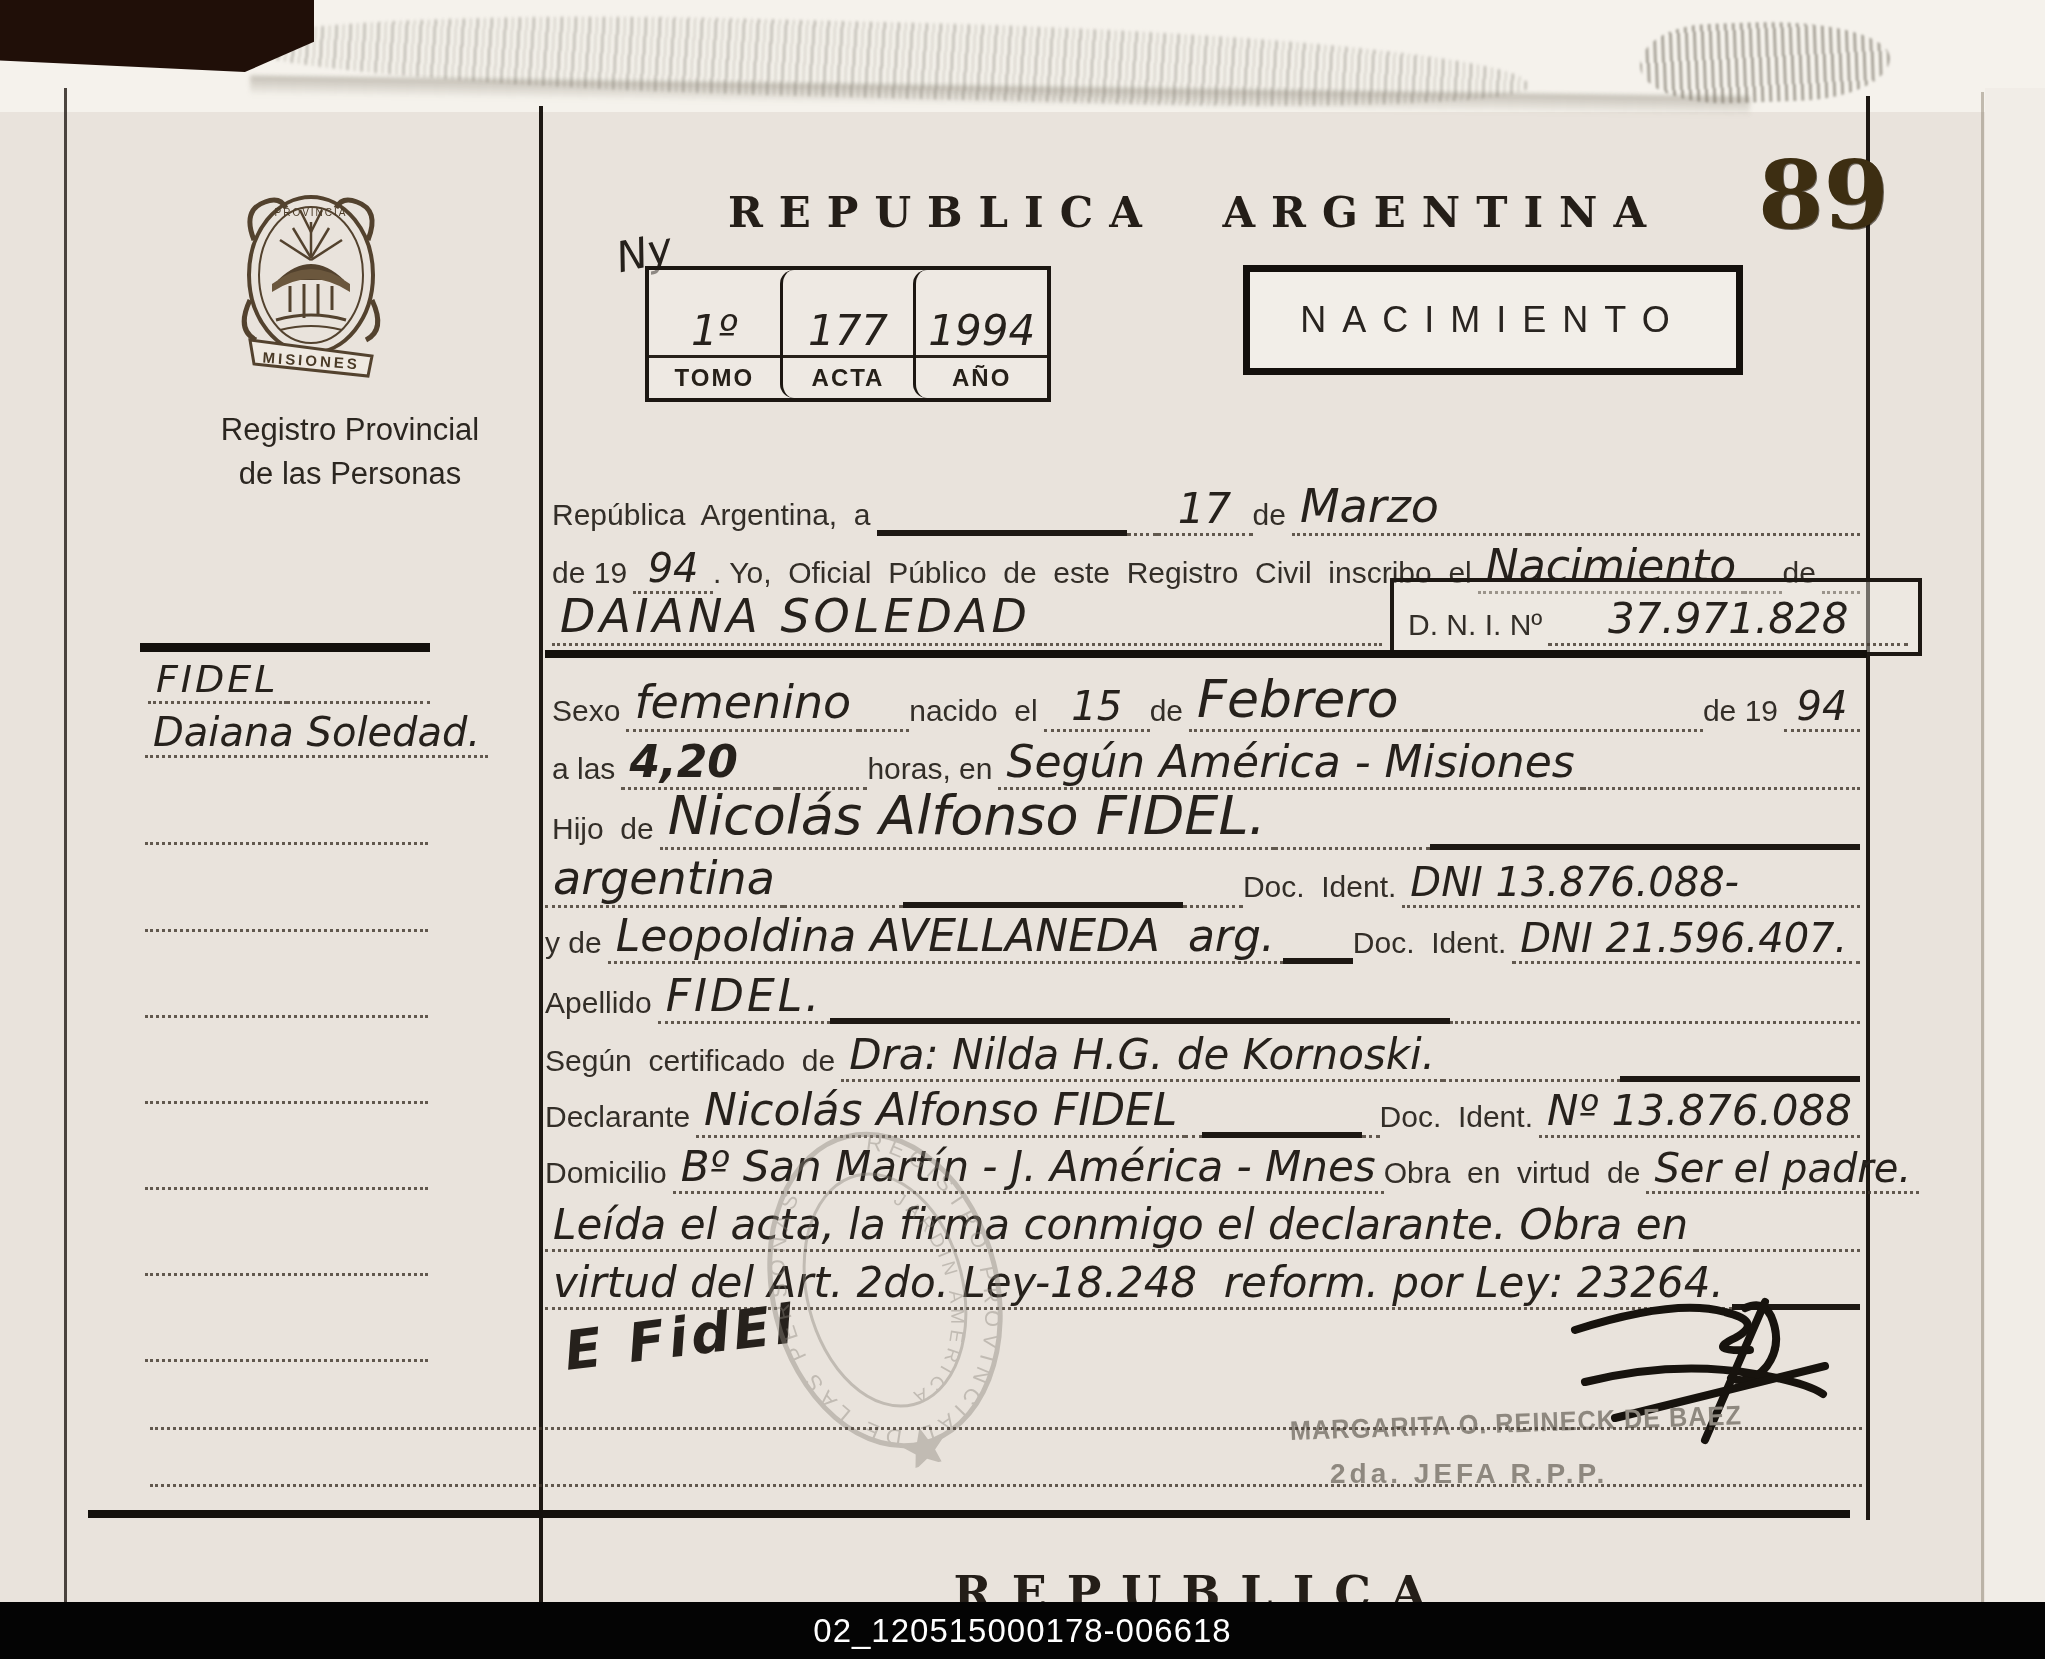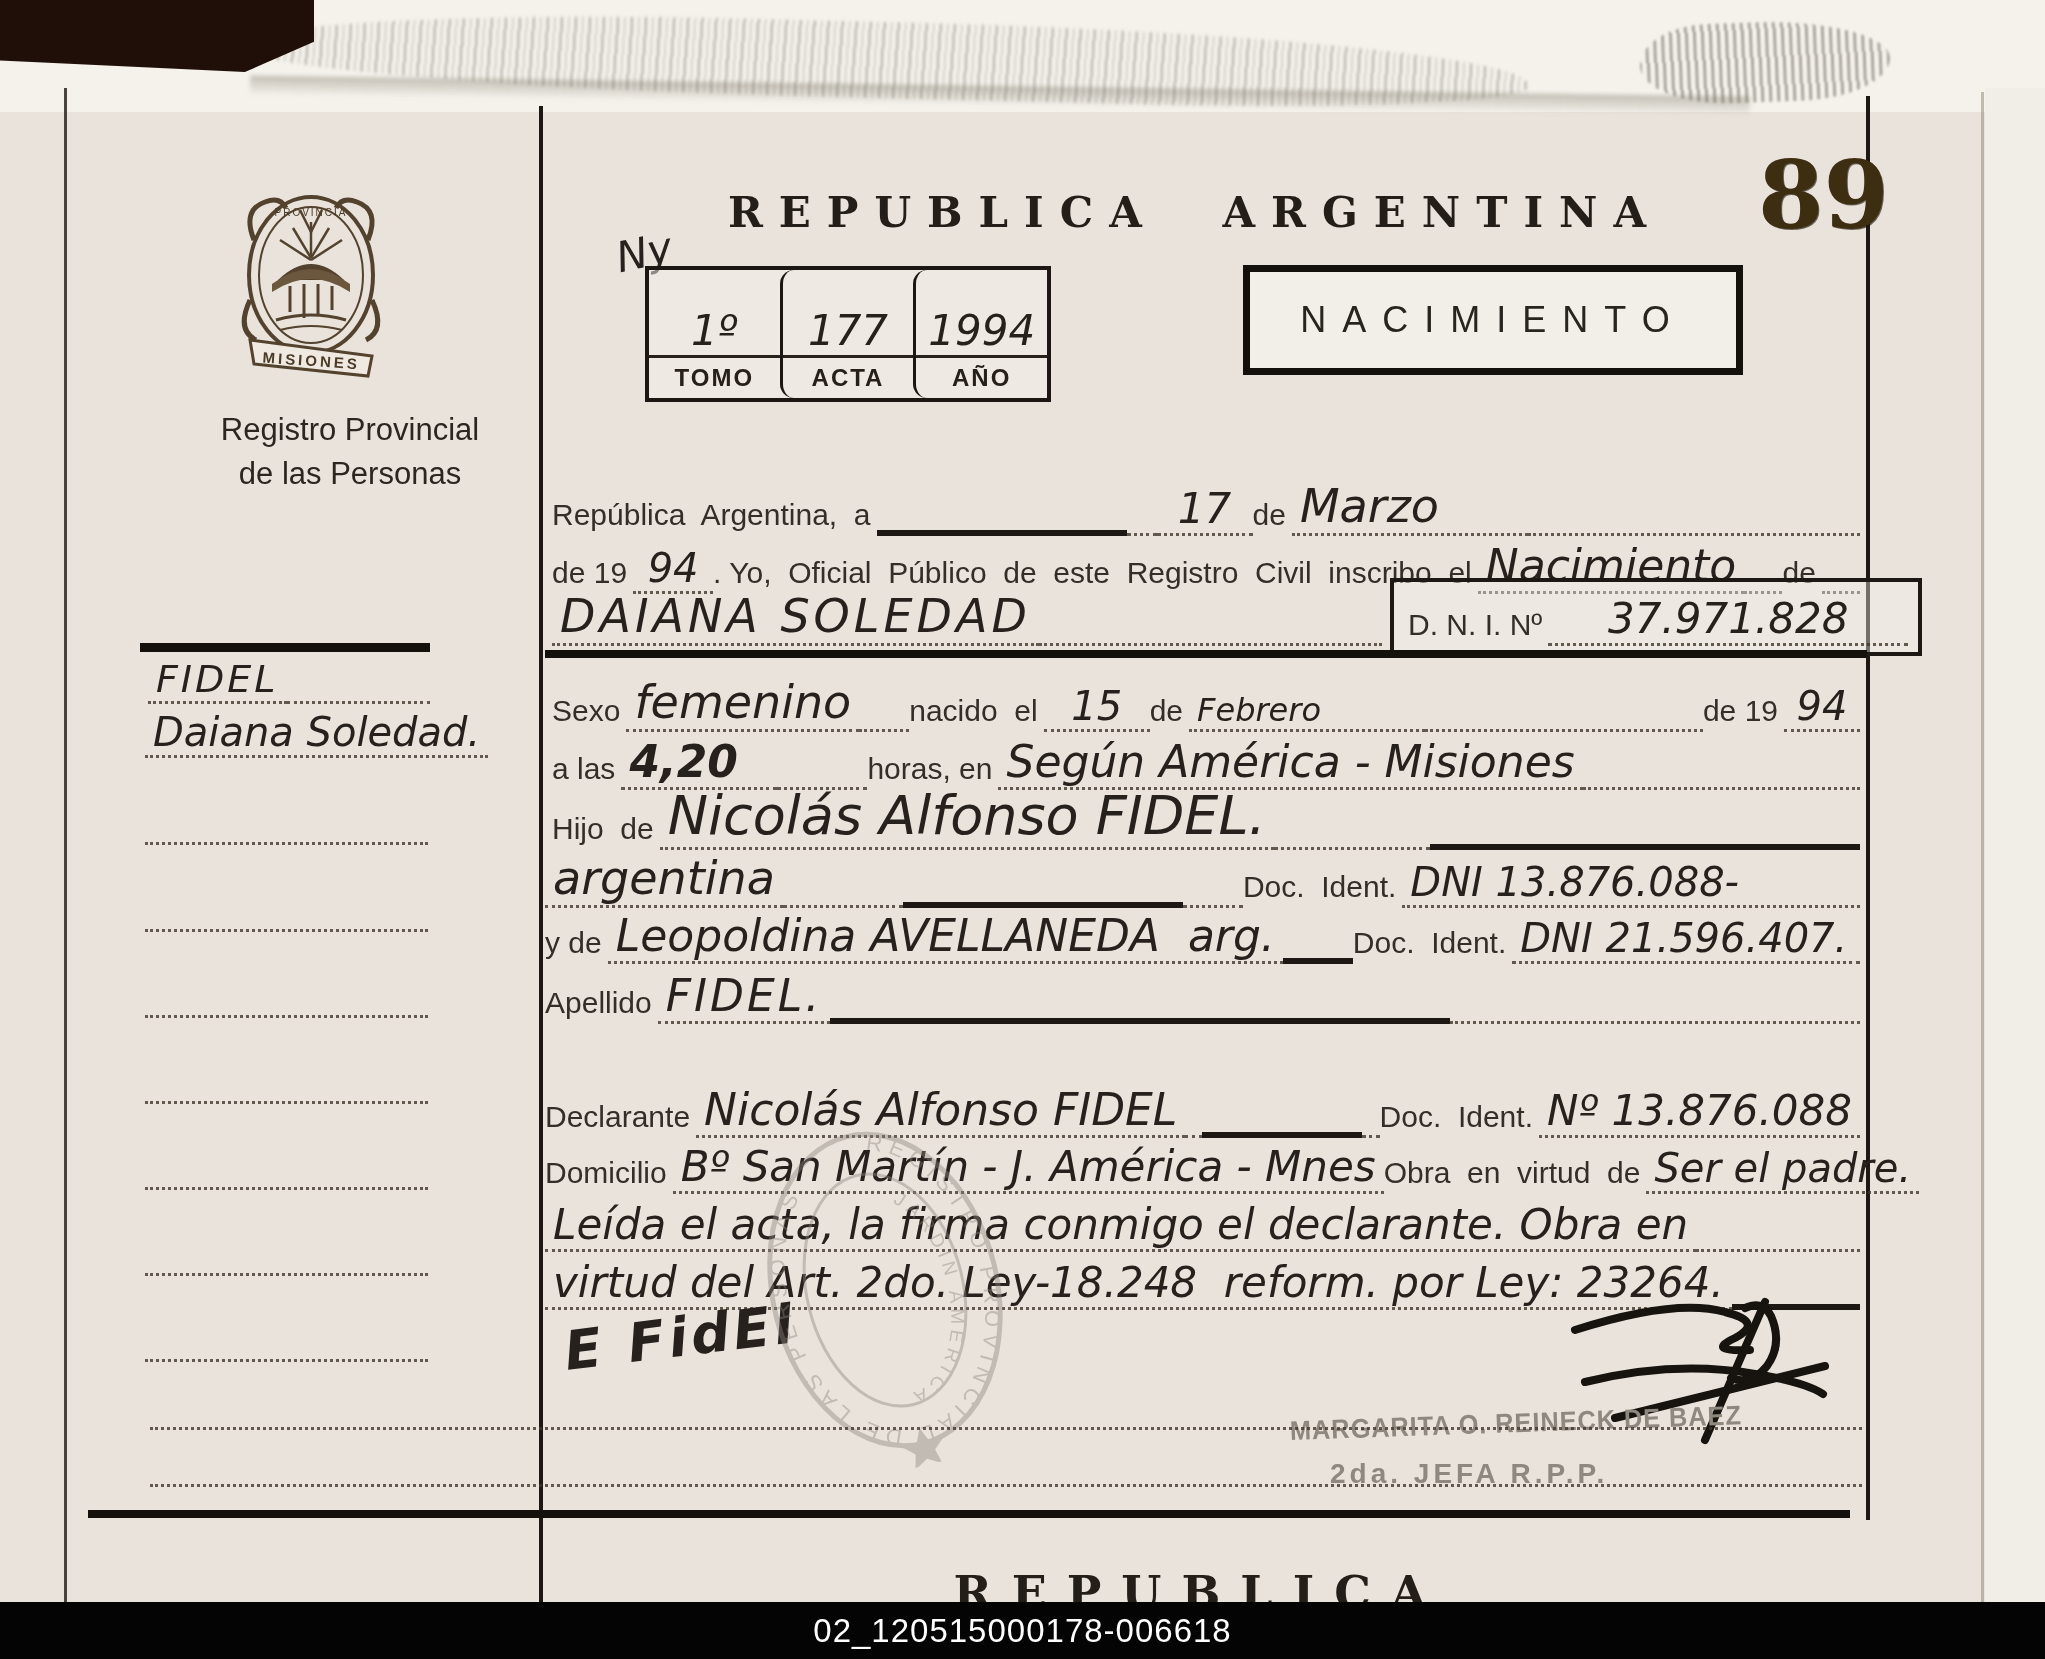--- a/index.html
+++ b/index.html
@@ -191,21 +191,21 @@
 
   <div class="bar-heavy" style="left:545px;top:650px;width:1322px;height:8px;"></div>
 
   <div class="line" style="left:552px;top:676px;width:1308px;height:56px;">
     <span class="pl">Sexo</span>
     <span class="hw dot" style="font-size:46px;">femenino</span>
     <span class="fill" style="max-width:50px;"></span>
     <span class="pl">nacido  el</span>
     <span class="hw dot ctr" style="font-size:40px;min-width:90px;">15</span>
     <span class="pl">de</span>
-    <span class="hw dot" style="font-size:32px;min-width:220px;">Febrero</span>
+    <span class="hw dot" style="font-size:52px;min-width:220px;">Febrero</span>
     <span class="fill"></span>
     <span class="pl">de 19</span>
     <span class="hw dot ctr" style="font-size:40px;min-width:60px;">94</span>
   </div>
 
   <div class="line" style="left:552px;top:734px;width:1308px;height:56px;">
     <span class="pl">a las</span>
     <span class="hw dot" style="font-size:44px;min-width:140px;font-weight:bold;">4,20</span>
     <span class="fill" style="max-width:90px;"></span>
     <span class="pl">horas, en</span>
@@ -237,20 +237,26 @@
     <span class="hw dot" style="font-size:40px;flex:1;">DNI 21.596.407.</span>
   </div>
 
   <div class="line" style="left:545px;top:968px;width:1315px;height:56px;">
     <span class="pl">Apellido</span>
     <span class="hw dot" style="font-size:44px;letter-spacing:3px;">FIDEL.</span>
     <span class="sol" style="width:620px;"></span>
     <span class="fill"></span>
   </div>
 
+  <div class="line" style="left:545px;top:1026px;width:1315px;height:56px;">
+    <span class="pl">Según  certificado  de</span>
+    <span class="hw dot" style="font-size:42px;">Dra: Nilda H.G. de Kornoski.</span>
+    <span class="fill"></span>
+    <span class="sol" style="width:240px;"></span>
+  </div>
 
   <div class="line" style="left:545px;top:1082px;width:1315px;height:56px;">
     <span class="pl">Declarante</span>
     <span class="hw dot" style="font-size:44px;">Nicolás Alfonso FIDEL</span>
     <span class="fill" style="max-width:30px;"></span>
     <span class="sol" style="width:160px;"></span>
     <span class="fill" style="max-width:40px;"></span>
     <span class="pl">Doc.  Ident.</span>
     <span class="hw dot" style="font-size:42px;flex:1;">Nº 13.876.088</span>
   </div>

